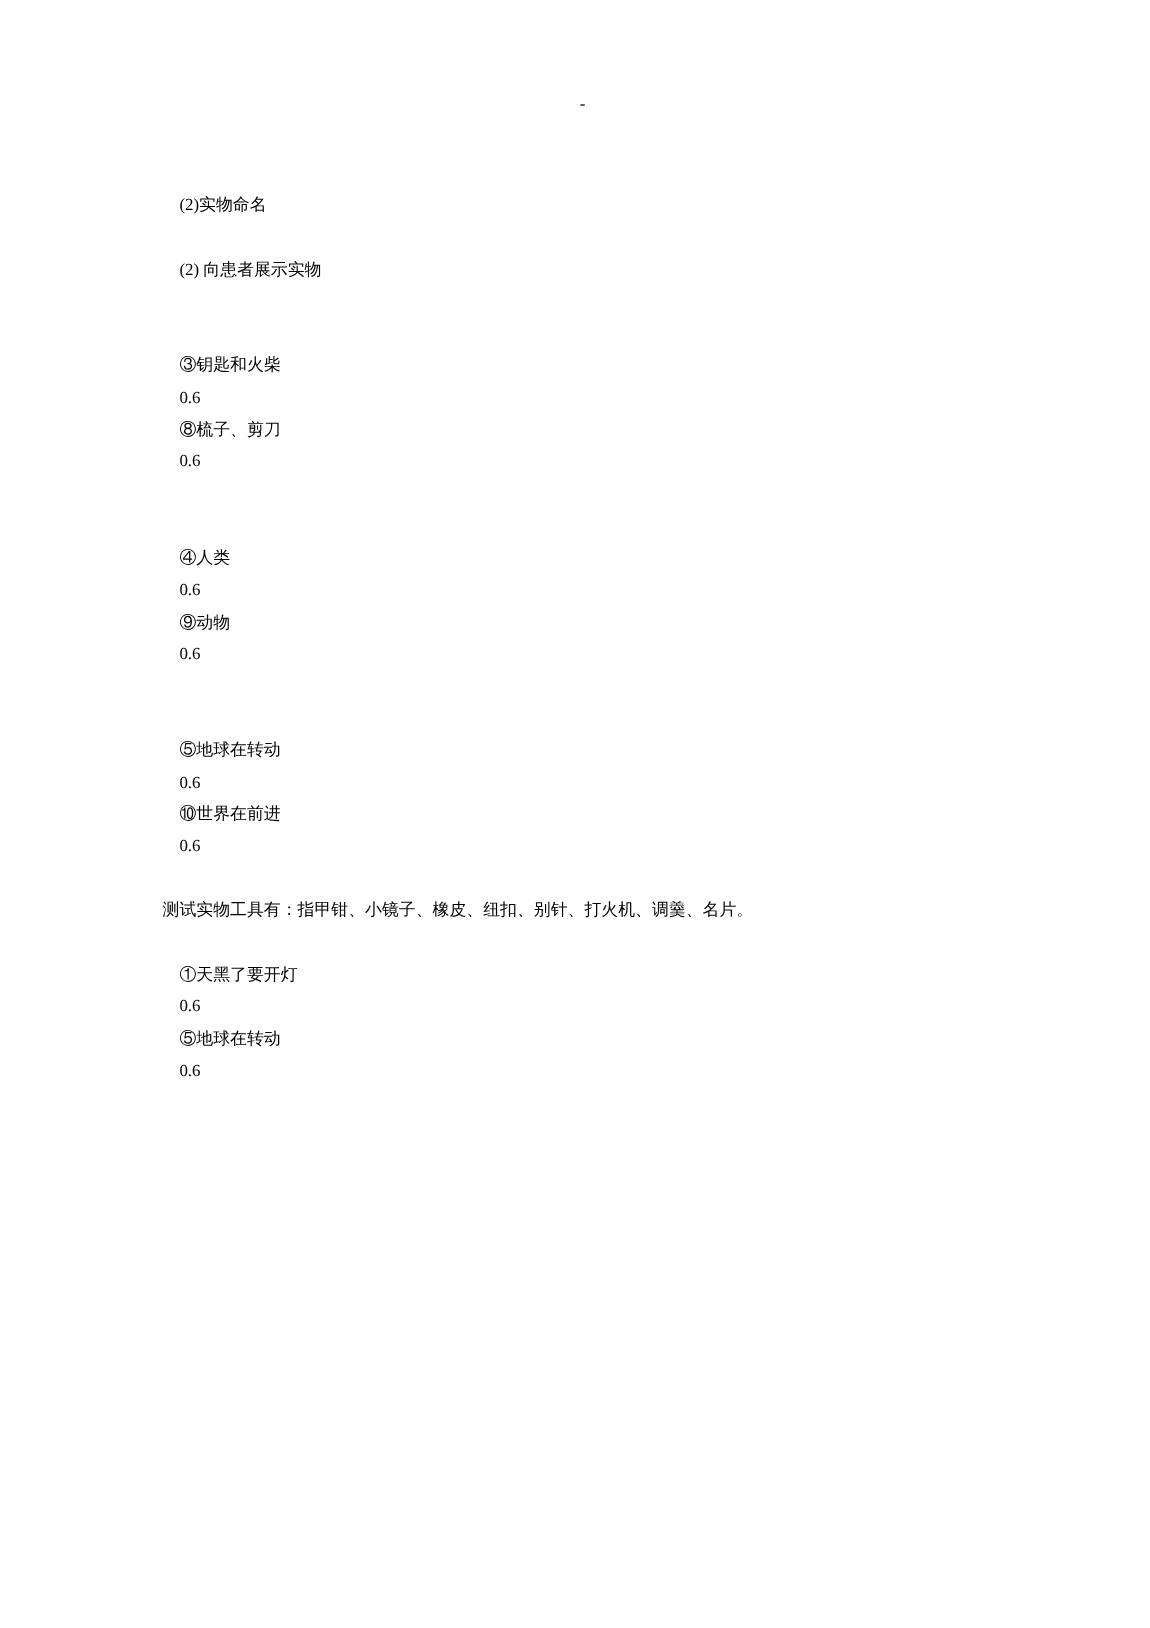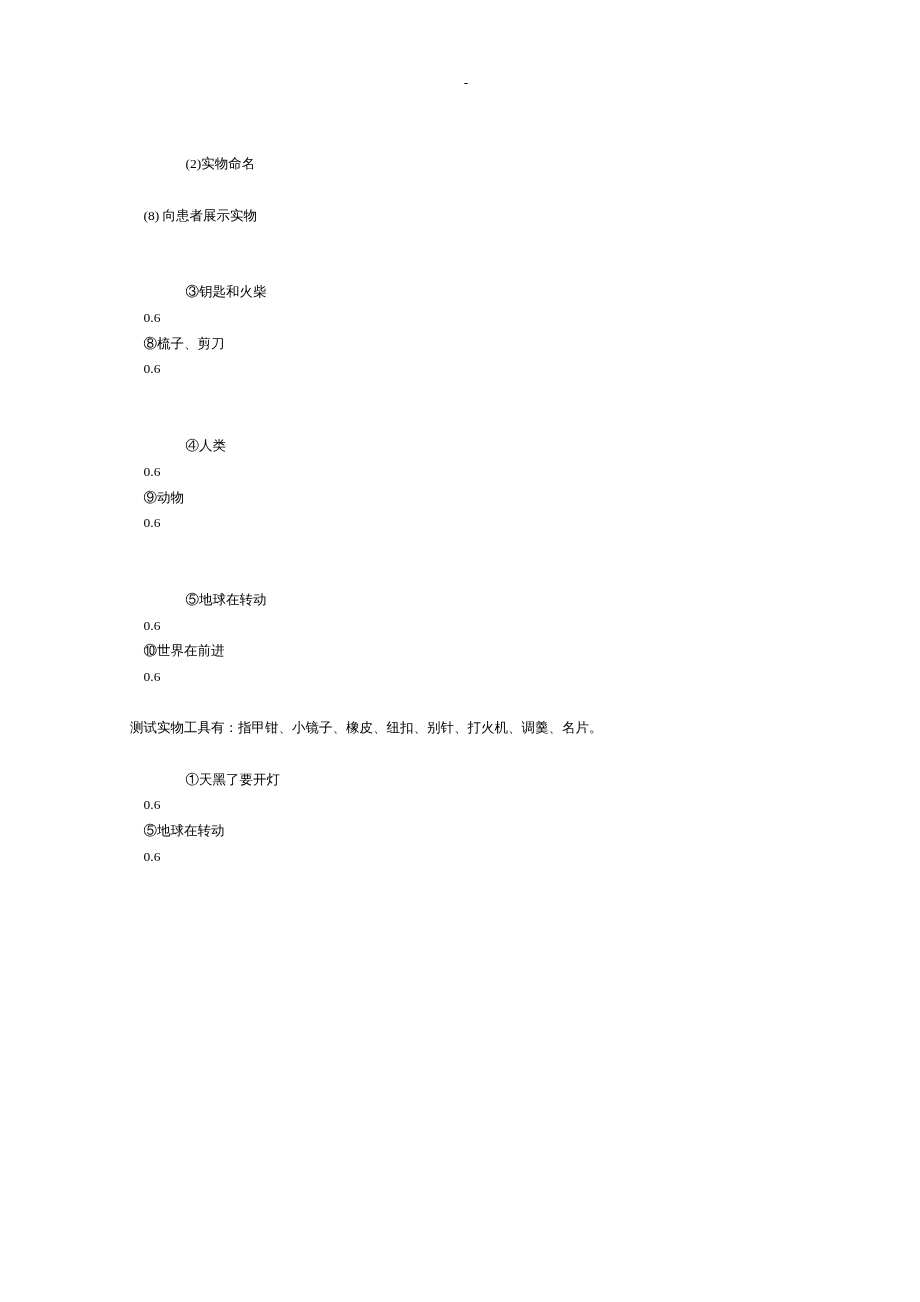--- a/index.html
+++ b/index.html
@@ -23,36 +23,36 @@
     font-size: 13.5px;
   }
   .row {
     display: block;
     white-space: pre;
   }
   .row .col {
     display: inline-block;
     vertical-align: top;
   }
-  .c-label { width: 160px; margin-left: 42px; }
+  .c-label { width: 160px; }
   .c-score { width: 70px; }
   .c-label2 { width: 160px; }
   .c-score2 { width: 50px; }
 </style>
 </head>
 <body>
 
 <div class="page">
 
   <div class="header-dash">-</div>
 
   <div class="row">
     <span class="col c-label">(2)实物命名</span>
     <span class="col c-score"></span>
-    <span class="col">(8) 向患者展示实物</span>
+    <span class="col">(2) 向患者展示实物</span>
   </div>
   <div class="row">
     <span class="col c-label">③钥匙和火柴</span>
     <span class="col c-score">0.6</span>
     <span class="col c-label2">⑧梳子、剪刀</span>
     <span class="col c-score2">0.6</span>
   </div>
   <div class="row">
     <span class="col c-label">④人类</span>
     <span class="col c-score">0.6</span>

